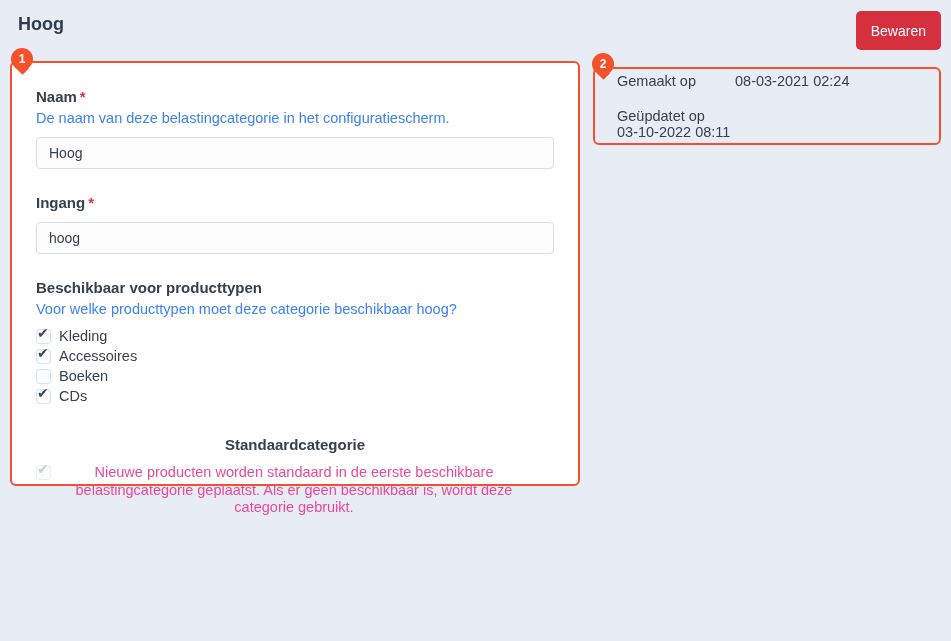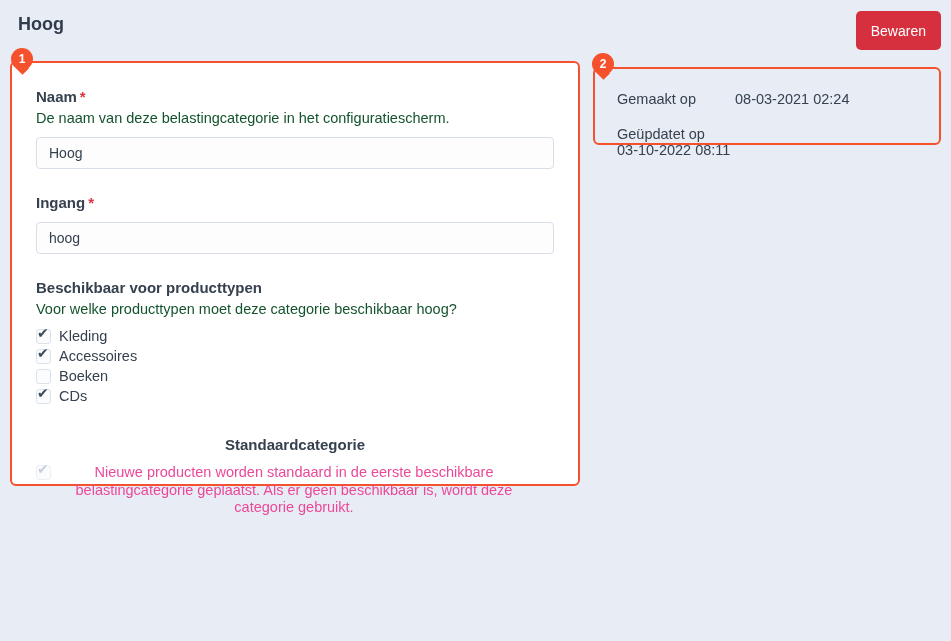--- a/index.html
+++ b/index.html
@@ -47,21 +47,21 @@
     background: #ffffff;
     border: 2px solid #f4512c; border-radius: 6px;
     padding: 24px 24px;
   }
   .field-group { margin-bottom: 24px; }
   .field-label {
     font-size: 15px; font-weight: 700; color: #36414f; line-height: 20px;
   }
   .req { color: #dc3545; margin-left: 3px; font-weight: 700; }
   .field-desc {
-    font-size: 14.5px; color: #14532d; line-height: 20px; margin-top: 1px;
+    font-size: 14.5px; color: #3b82f6; line-height: 20px; margin-top: 1px;
   }
   .text-input {
     display: block; margin-top: 9px;
     width: 100%; height: 32px;
     border: 1px solid #d8dee9; border-radius: 4px;
     background: #fdfdfe; padding: 0 12px;
     font-size: 14px; color: #36414f; font-family: inherit;
     outline: none;
   }
 
@@ -89,21 +89,21 @@
   .std-row .cb { margin-top: 1px; }
   .std-text {
     font-size: 14.5px; color: #ec4899; line-height: 17.5px; max-width: 470px;
   }
 
   
   .meta-panel {
     position: absolute; left: 593px; top: 67px;
     width: 348px; height: 78px;
     border: 2px solid #f4512c; border-radius: 6px;
-    padding: 22px 22px 10px 22px;
+    padding: 4px 22px 10px 22px;
     background: transparent;
   }
   .meta-row {
     display: flex; font-size: 14.5px; color: #36414f;
     line-height: 16px; margin-bottom: 19px;
   }
   .meta-row:last-child { margin-bottom: 0; flex-direction: column; }
   .meta-label { width: 118px; flex: 0 0 auto; }
   .meta-value { }
 </style>

